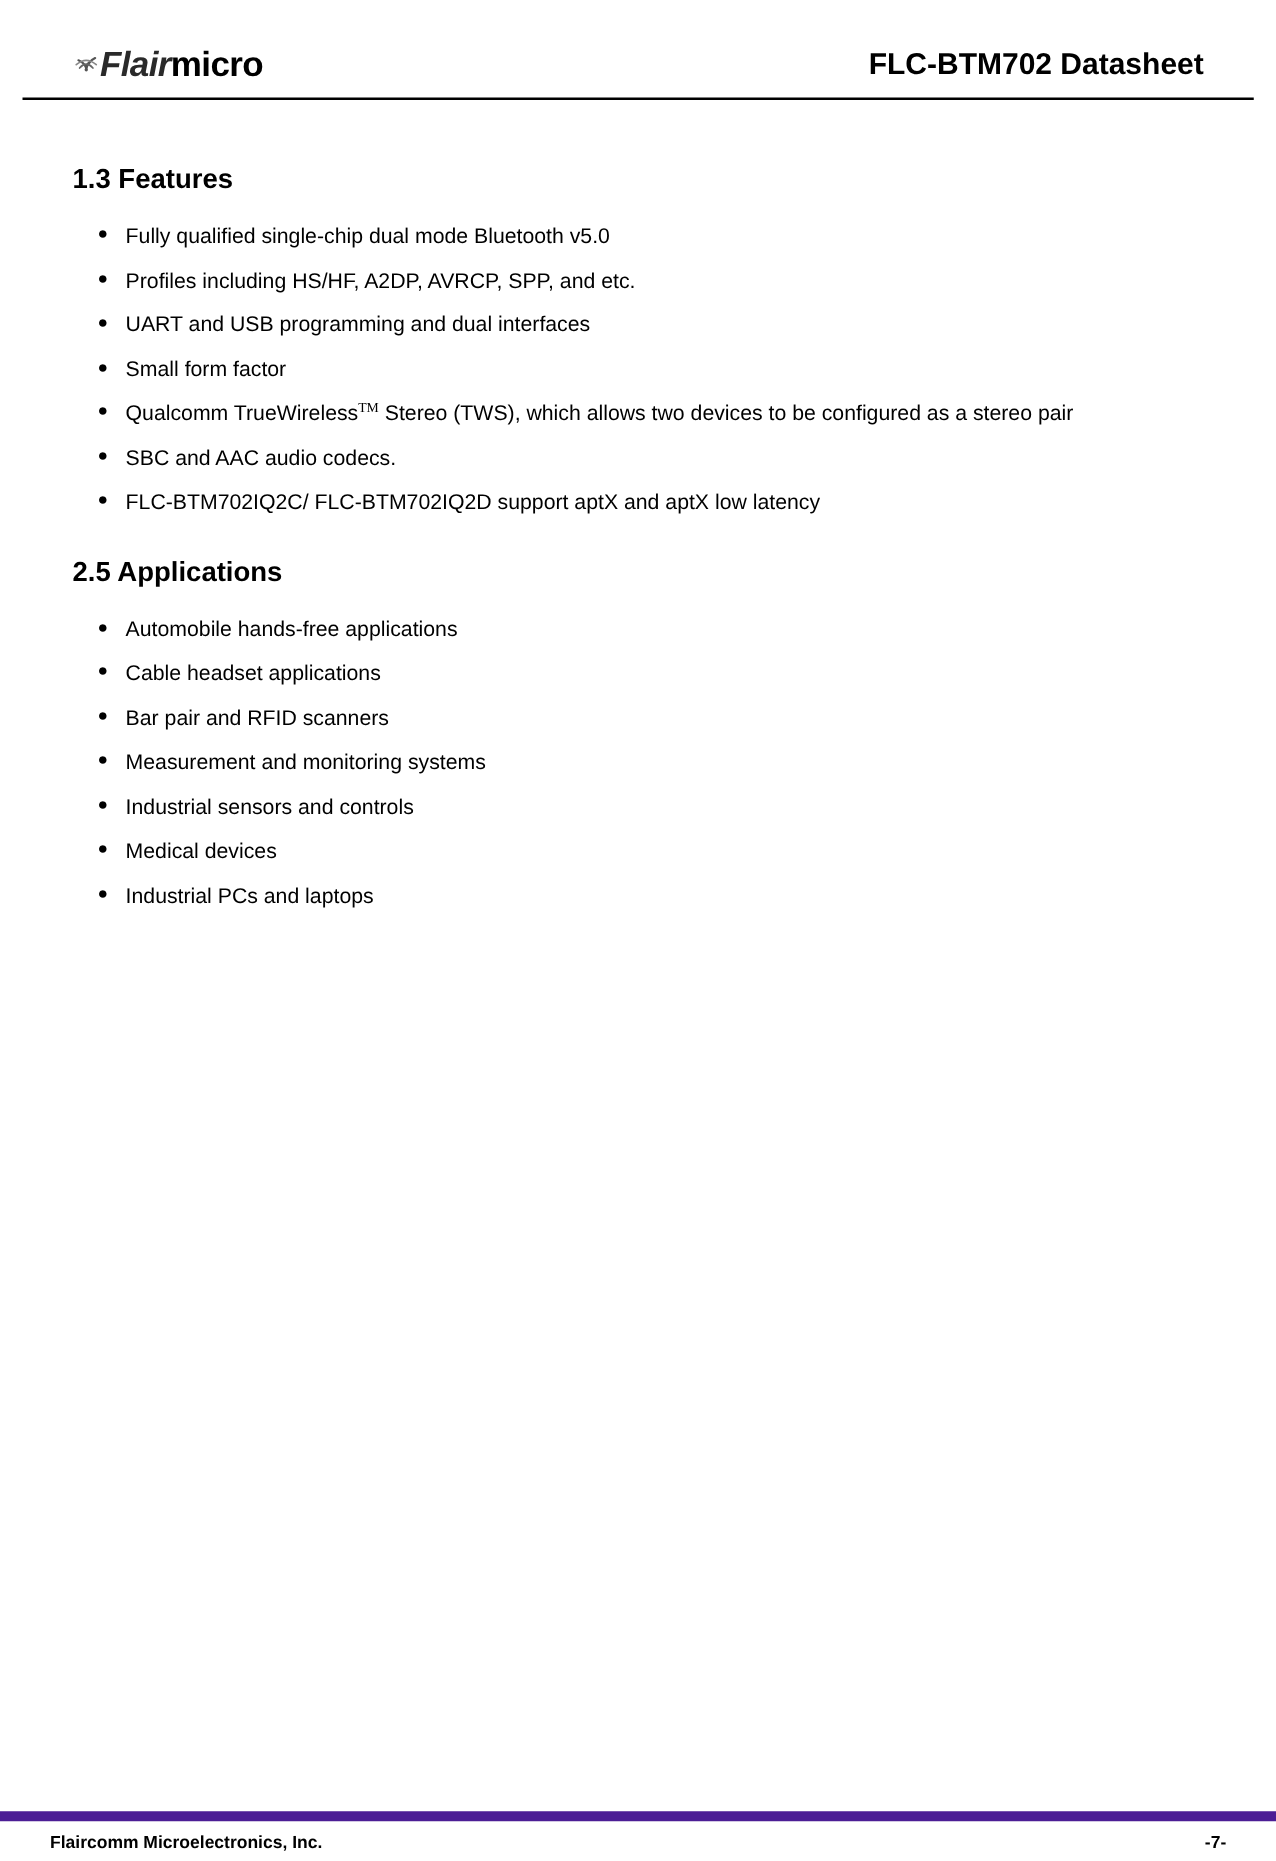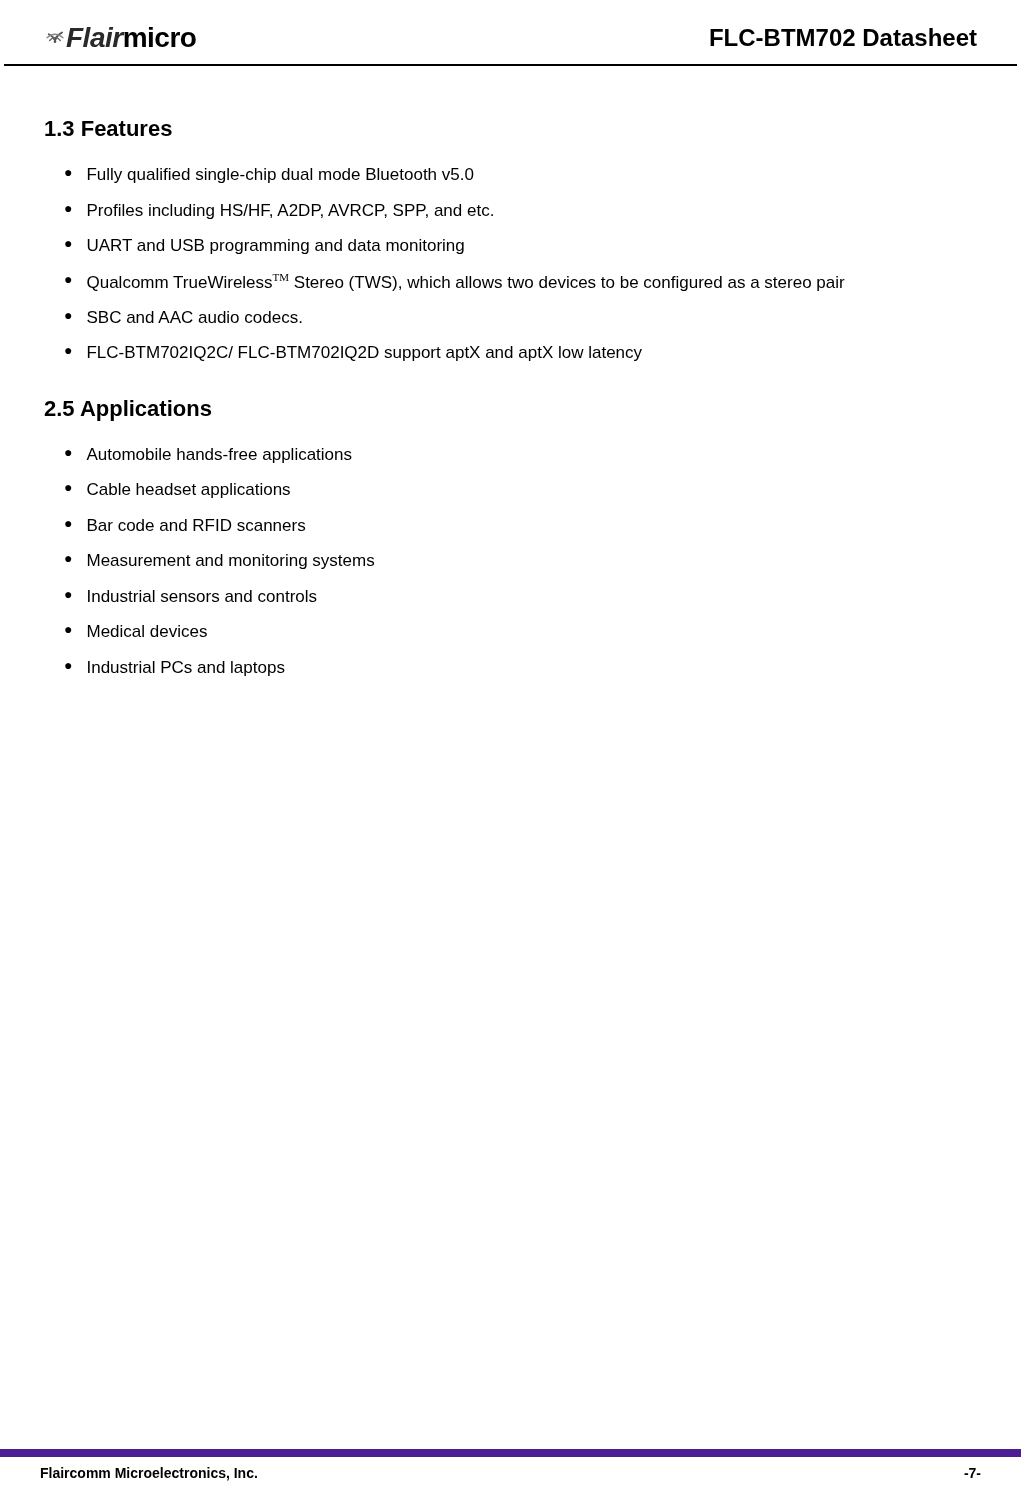--- a/index.html
+++ b/index.html
@@ -15,21 +15,21 @@
       color: #000000;
       width: 1021px;
       min-height: 1489px;
       position: relative;
     }
 
     .page-container {
       width: 1021px;
       min-height: 1489px;
       background: #ffffff;
-      padding: 4px;
+      padding: 18px;
       position: relative;
     }
 
     .header {
       display: flex;
       justify-content: space-between;
       align-items: center;
       padding: 18px 40px 10px 40px;
       border-bottom: 2px solid #000000;
     }
@@ -159,21 +159,24 @@
     <h2 class="section-heading">1.3 Features</h2>
 
     <ul class="bullet-list">
       <li>
         <span>Fully qualified single-chip dual mode Bluetooth v5.0</span>
       </li>
       <li>
         <span>Profiles including HS/HF, A2DP, AVRCP, SPP, and etc.</span>
       </li>
       <li>
-        <span>UART and USB programming and data monitoring</span>
+        <span>UART and USB programming and dual interfaces</span>
+      </li>
+      <li>
+        <span>Small form factor</span>
       </li>
       <li>
         <span>Qualcomm TrueWireless<sup>TM</sup> Stereo (TWS), which allows two devices to be configured as a stereo pair</span>
       </li>
       <li>
         <span>SBC and AAC audio codecs.</span>
       </li>
       <li>
         <span>FLC-BTM702IQ2C/ FLC-BTM702IQ2D support aptX and aptX low latency</span>
       </li>
@@ -182,21 +185,21 @@
     <h2 class="section-heading">2.5 Applications</h2>
 
     <ul class="bullet-list">
       <li>
         <span>Automobile hands-free applications</span>
       </li>
       <li>
         <span>Cable headset applications</span>
       </li>
       <li>
-        <span>Bar code and RFID scanners</span>
+        <span>Bar pair and RFID scanners</span>
       </li>
       <li>
         <span>Measurement and monitoring systems</span>
       </li>
       <li>
         <span>Industrial sensors and controls</span>
       </li>
       <li>
         <span>Medical devices</span>
       </li>

